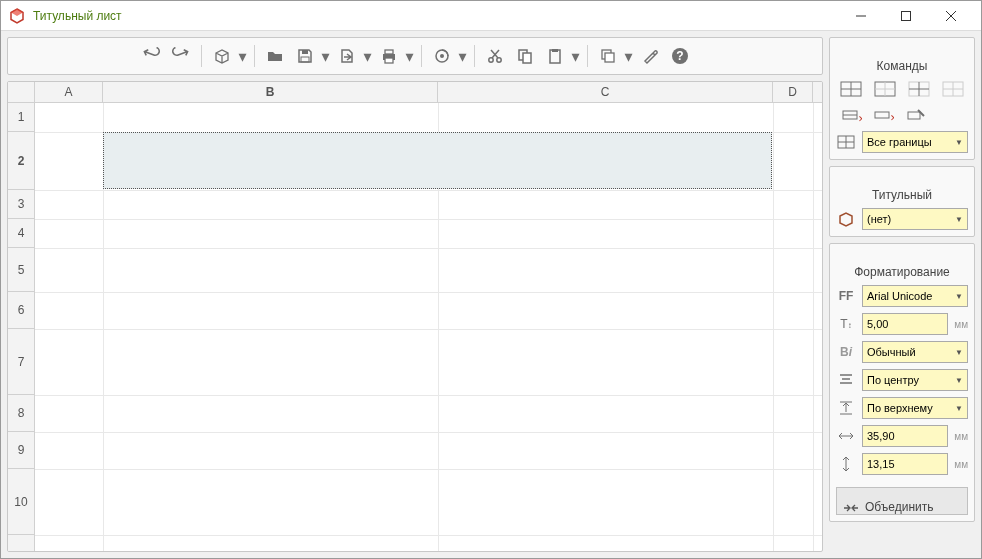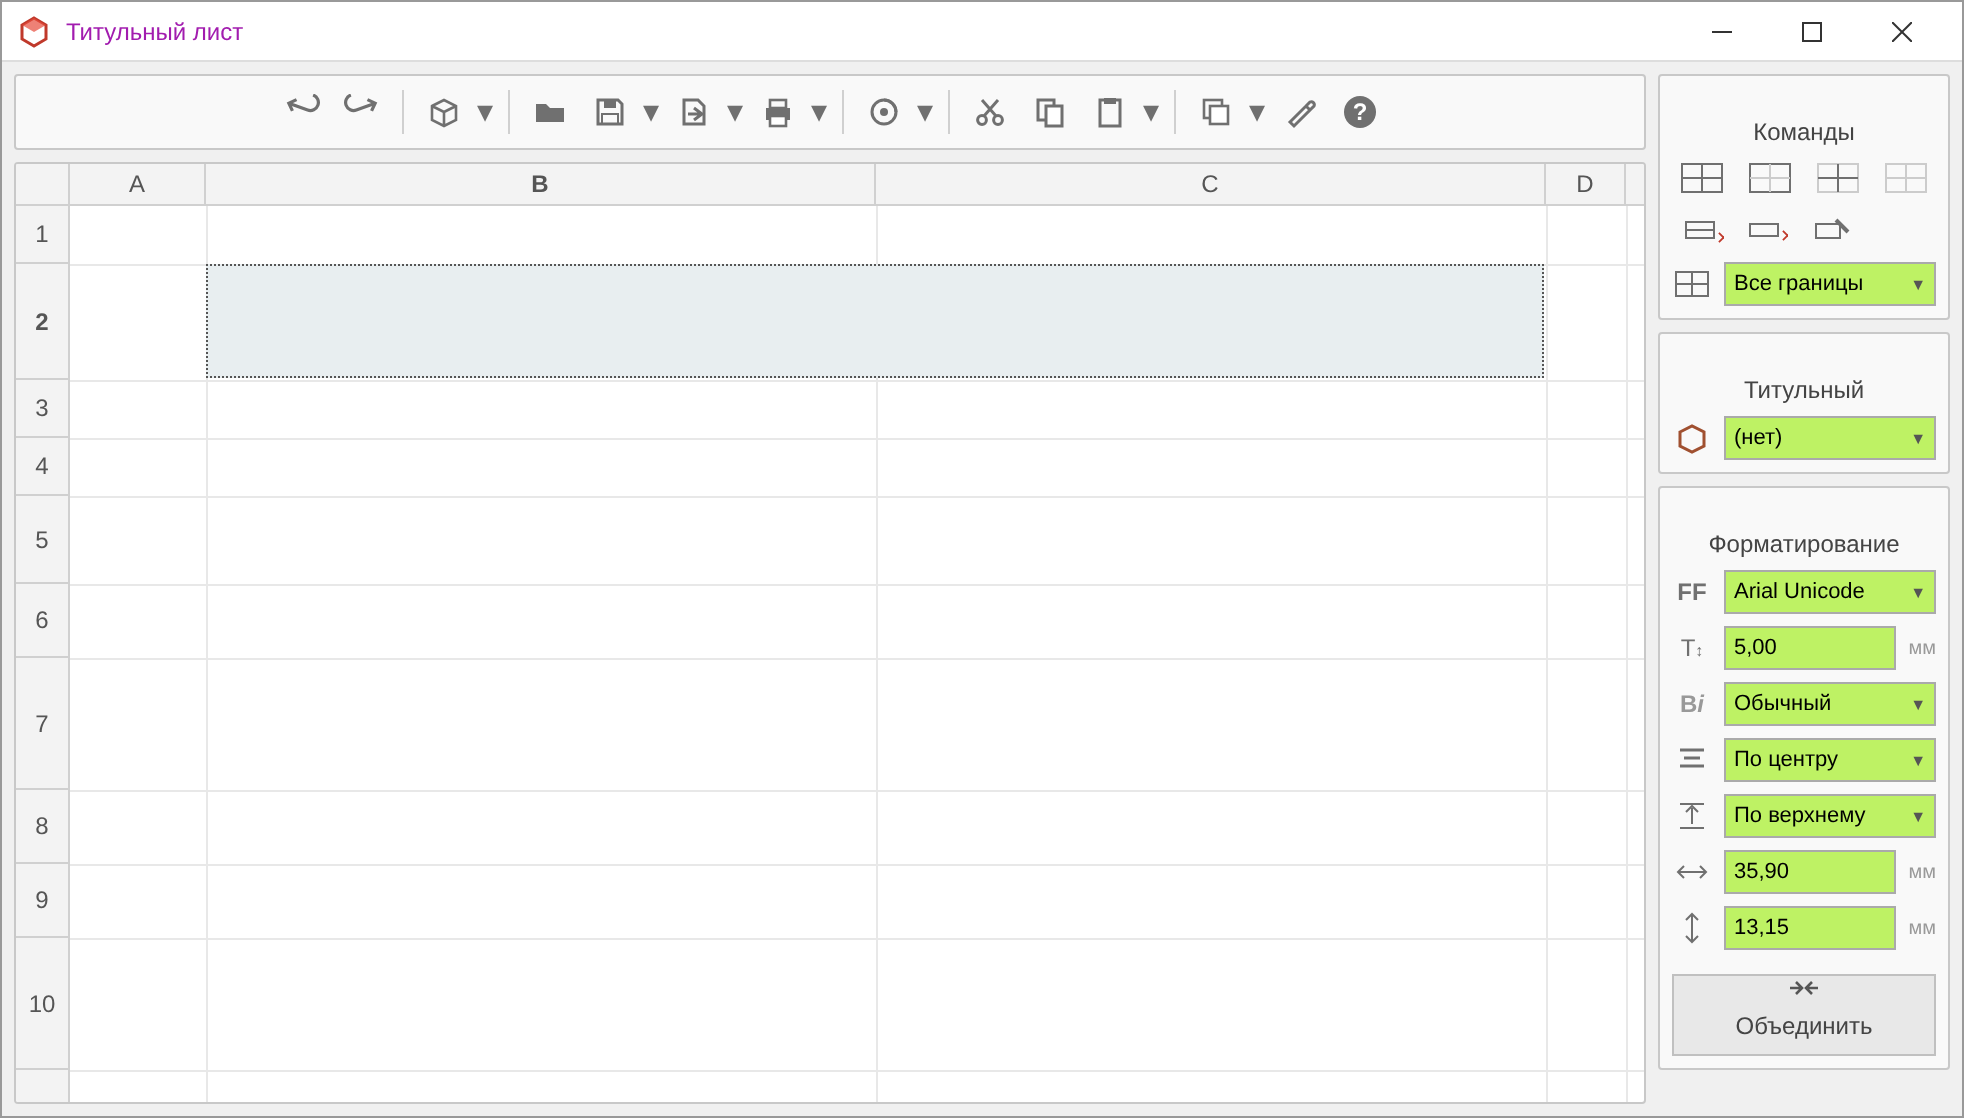--- a/index.html
+++ b/index.html
@@ -1,19 +1,19 @@
 <!DOCTYPE html>
 <html><head>
 <meta charset="utf-8">
 <style>
 * { box-sizing: border-box; margin: 0; padding: 0; font-family: -apple-system, Segoe UI, Arial, sans-serif; }
 body { width: 982px; height: 559px; background: #fff; overflow: hidden; border: 1px solid #999; display: flex; flex-direction: column; }
 .titlebar { height: 30px; display: flex; align-items: center; padding: 0 8px; background: #fff; border-bottom: 1px solid #ddd; }
 .titlebar .app-icon { width: 16px; height: 16px; margin-right: 8px; display:flex; align-items:center; justify-content:center; }
-.titlebar .title { font-size: 12px; color: #a21caf; flex: 1; }
+.titlebar .title { font-size: 12px; color: #4d7c0f; flex: 1; }
 .titlebar .win-btn { width: 45px; height: 29px; display: flex; align-items: center; justify-content: center; color: #333; }
 .main { flex: 1; display: flex; background: #f0f0f0; padding: 6px; gap: 6px; overflow:hidden; }
 .left-area { flex: 1; display: flex; flex-direction: column; gap: 6px; min-width:0; }
 .toolbar-wrap { background: #f9f9f9; border: 1px solid #c8c8c8; border-radius: 2px; height: 38px; display: flex; align-items: center; justify-content: center; }
 .toolbar { display: flex; align-items: center; gap: 2px; }
 .tb-btn { width: 28px; height: 28px; display: flex; align-items: center; justify-content: center; color: #707070; border-radius: 2px; }
 .tb-dd { width: 10px; height: 28px; display: flex; align-items: center; justify-content: center; color: #707070; }
 .tb-sep { width: 1px; height: 22px; background: #d0d0d0; margin: 0 4px; }
 .grid-wrap { flex: 1; background: #fff; border: 1px solid #c8c8c8; border-radius: 2px; overflow: hidden; display:flex; flex-direction:column; }
 .grid-headers { display:flex; background:#f3f3f3; border-bottom:1px solid #d0d0d0; height:21px; }
@@ -28,25 +28,25 @@
 .selected-cell { position:absolute; background:#e8eef0; border:1px dotted #555; }
 .row-h.sel, .col-h.sel { font-weight:bold; }
 .side { width: 146px; display:flex; flex-direction:column; gap:6px; }
 .panel { background:#f9f9f9; border:1px solid #c8c8c8; border-radius:2px; padding:6px; }
 .panel-title { font-size:12px; color:#444; text-align:center; margin-bottom:6px;margin-top:15px; }
 .brow { display:flex; gap:4px; margin-bottom:6px; justify-content:space-around; }
 .bicon { width:28px; height:20px; display:flex; align-items:center; justify-content:center; color:#707070; cursor:pointer; }
 .control-row { display:flex; align-items:center; gap:6px; margin-bottom:6px; height:22px; }
 .control-row:last-child { margin-bottom:0; }
 .ctrl-icon { width:20px; height:20px; display:flex; align-items:center; justify-content:center; color:#707070; flex-shrink:0; }
-.ctrl-sel, .ctrl-inp { flex:1; height:22px; border:1px solid #aaa; background:#bef264; font-size:11px; padding:0 4px; display:flex; align-items:center; justify-content:space-between; min-width:0; }
+.ctrl-sel, .ctrl-inp { flex:1; height:22px; border:1px solid #aaa; background:#fef9c3; font-size:11px; padding:0 4px; display:flex; align-items:center; justify-content:space-between; min-width:0; }
 .ctrl-sel .dd { color:#555; font-size:8px; }
 .ctrl-inp { justify-content:flex-start; }
 .unit { font-size:10px; color:#999; flex-shrink:0; }
-.merge-btn { width:100%; height:41px; background:#e8e8e8; border:1px solid #c0c0c0; display:flex; align-items:center; gap:6px; padding:0 6px; font-size:12px; color:#444; cursor:pointer;flex-direction:column; }
+.merge-btn { width:100%; height:28px; background:#e8e8e8; border:1px solid #c0c0c0; display:flex; align-items:flex-end; gap:6px; padding:0 6px; font-size:12px; color:#444; cursor:pointer; }
 svg { display:block; }
 </style>
 </head>
 <body>
 
 <div class="titlebar">
   <span class="app-icon">
     <svg width="16" height="16" viewBox="0 0 16 16">
         <polygon points="8,1 14,4.5 14,11.5 8,15 2,11.5 2,4.5" fill="none" stroke="#c0392b" stroke-width="1.5"></polygon>
         <polygon points="8,1 14,4.5 8,8 2,4.5" fill="#e74c3c" opacity="0.7"></polygon>

